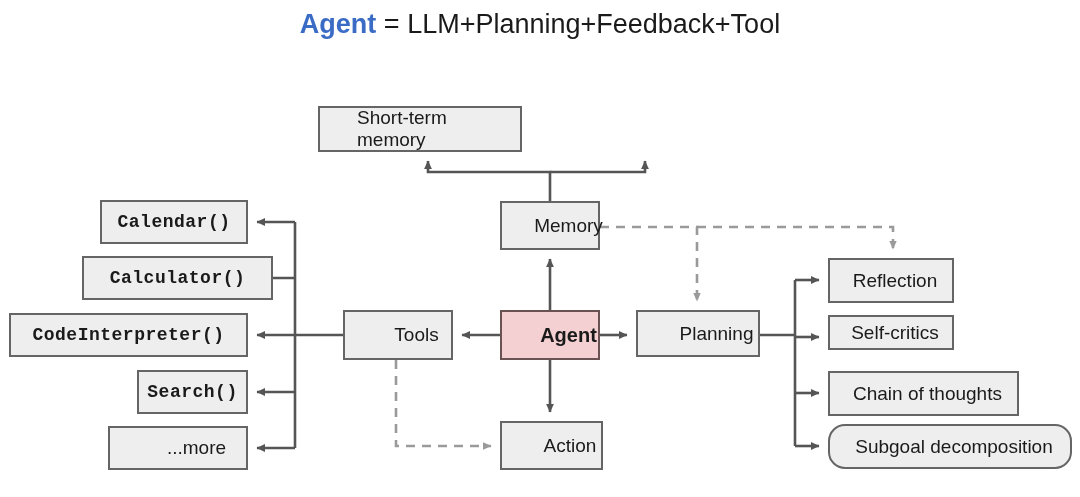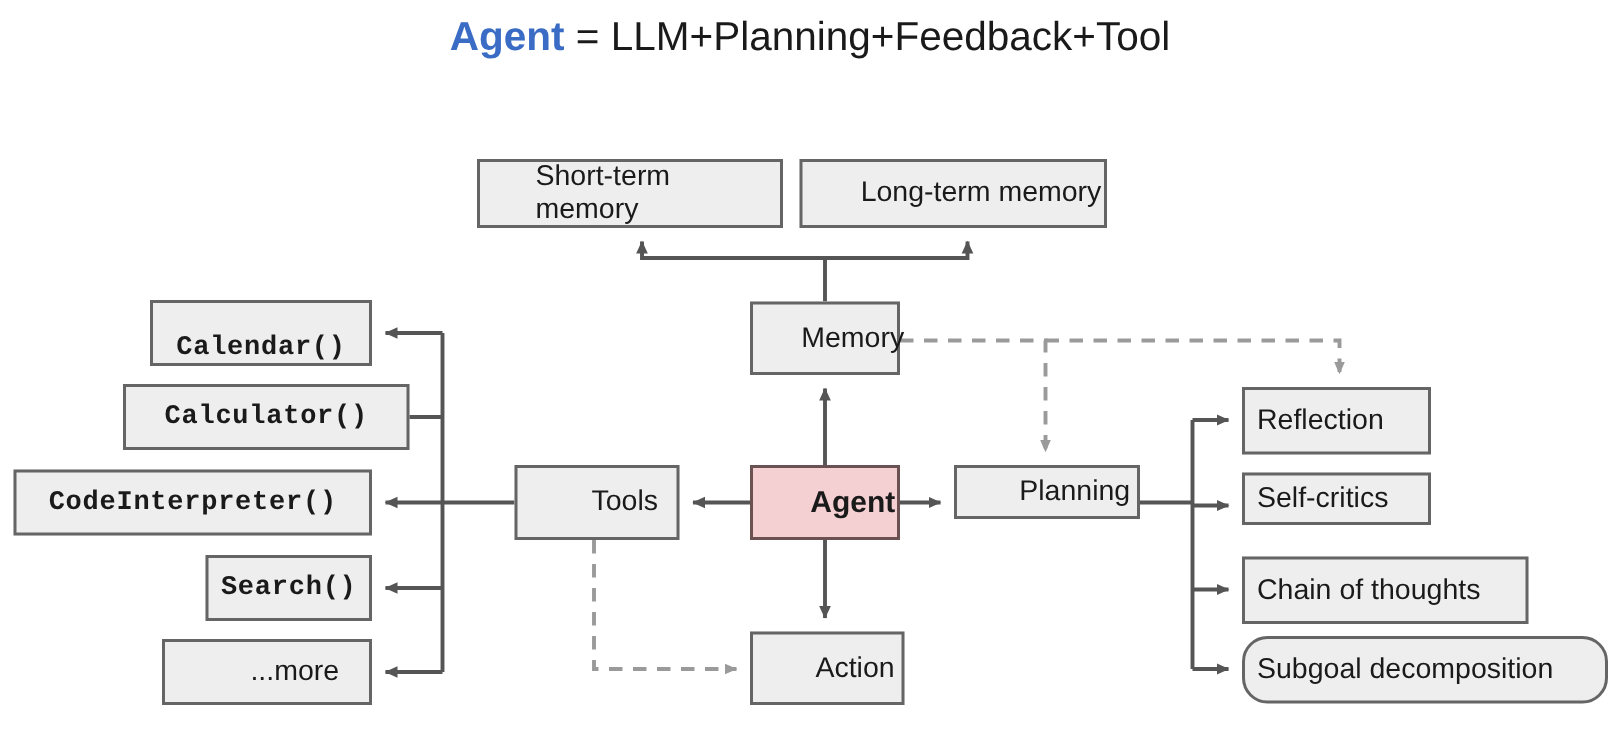--- a/index.html
+++ b/index.html
@@ -48,21 +48,21 @@
   .nodebox {
     position: absolute;
     box-sizing: border-box;
     background: #eeeeee;
     border: 2px solid #656565;
     display: flex;
     align-items: center;
     color: #1a1a1a;
   }
   .nodebox.center-text { justify-content: center; }
-  .nodebox.left-text { justify-content: flex-start; padding-left: 8px; }
+  .nodebox.left-text { justify-content: center; padding-left: 8px; }
   .nodebox .lbl { pointer-events: none; }
   .font-sans { font-family: "Liberation Sans", sans-serif; font-size: 19px; padding-left: 37px; }
   .font-mono { font-family: "Liberation Mono", monospace; font-size: 18px; font-weight: bold; letter-spacing: 0.5px; }
   .agent-box {
     background: #f4d0d2;
     border-color: #6a5152;
   }
   .agent-box .lbl { font-weight: bold; font-size: 20px; }
 </style>
 </head>
@@ -121,45 +121,42 @@
       <path d="M697,227 L893,227 L893,249" marker-end="url(#arrowDash)"></path>
 
       <path d="M396,360 L396,446 L491,446" marker-end="url(#arrowDash)"></path>
     </g>
   </svg>
 
   <div class="nodebox center-text font-sans" style="left:318px; top:106px; width:204px; height:46px;">
     <span class="lbl">Short-term memory</span>
   </div>
 
-  <div class="nodebox center-text font-sans" style="left:533px; top:106px; width:205px; height:46px;">
-    <span class="lbl">Long-term memory</span>
-  </div>
 
   <div class="nodebox center-text font-sans" style="left:500px; top:201px; width:100px; height:49px;">
     <span class="lbl">Memory</span>
   </div>
 
   <div class="nodebox center-text font-sans" style="left:343px; top:310px; width:110px; height:50px;">
     <span class="lbl">Tools</span>
   </div>
 
   <div class="nodebox center-text font-sans agent-box" style="left:500px; top:310px; width:100px; height:50px;">
     <span class="lbl">Agent</span>
   </div>
 
-  <div class="nodebox center-text font-sans" style="left:636px; top:310px; width:124px; height:36px;justify-content:center;">
+  <div class="nodebox center-text font-sans" style="left:636px; top:310px; width:124px; height:47px;justify-content:center;">
     <span class="lbl">Planning</span>
   </div>
 
   <div class="nodebox center-text font-sans" style="left:500px; top:421px; width:103px; height:49px;">
     <span class="lbl">Action</span>
   </div>
 
-  <div class="nodebox center-text font-mono" style="left:100px; top:200px; width:148px; height:44px;align-items:flex-end;">
+  <div class="nodebox center-text font-mono" style="left:100px; top:200px; width:148px; height:44px;">
     <span class="lbl">Calendar()</span>
   </div>
 
   <div class="nodebox center-text font-mono" style="left:82px; top:256px; width:191px; height:44px;">
     <span class="lbl">Calculator()</span>
   </div>
 
   <div class="nodebox center-text font-mono" style="left:9px; top:313px; width:239px; height:44px;">
     <span class="lbl">CodeInterpreter()</span>
   </div>

